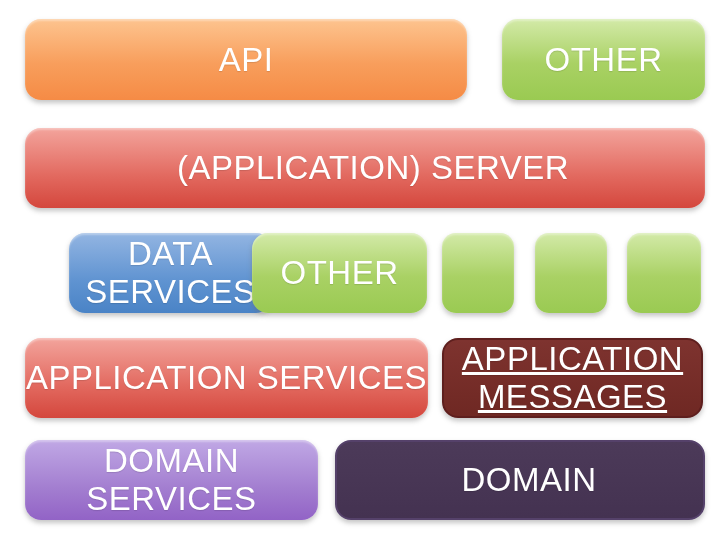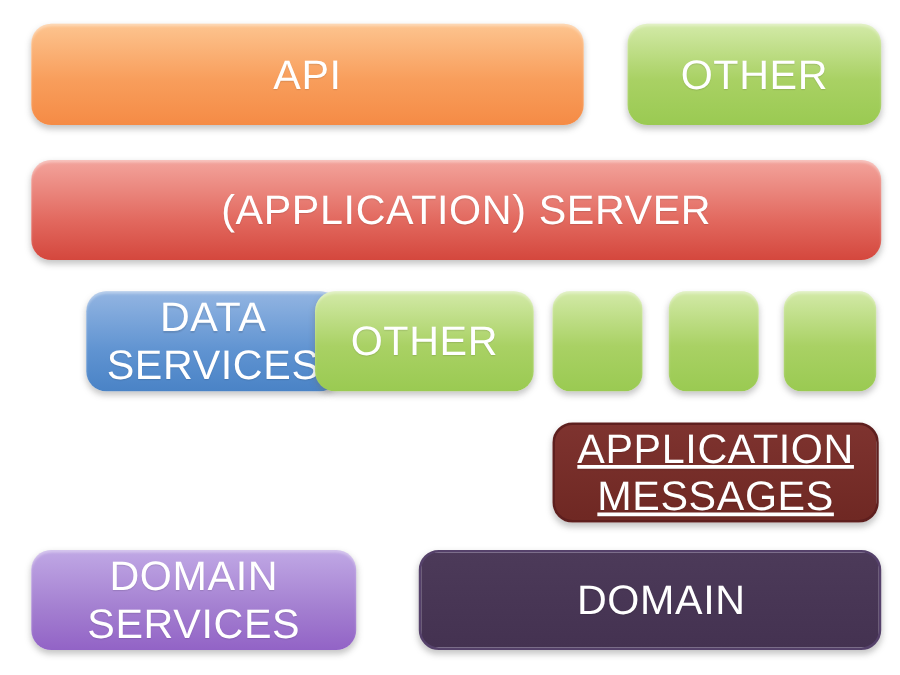--- a/index.html
+++ b/index.html
@@ -46,37 +46,38 @@
   #box-api                  { left: 25px;  top: 19px;  width: 442px; height: 81px; }
   #box-other-top            { left: 502px; top: 19px;  width: 203px; height: 81px; }
   #box-application-server   { left: 25px;  top: 128px; width: 680px; height: 80px; padding-left: 16px; }
   #box-data-services        { left: 25px;  top: 233px; width: 203px; height: 80px; margin-left: 44px; }
   #box-other-middle         { left: 252px; top: 233px; width: 175px; height: 80px; }
   #box-placeholder-1        { left: 442px; top: 233px; width: 72px;  height: 80px; border-radius: 14px; }
   #box-placeholder-2        { left: 535px; top: 233px; width: 72px;  height: 80px; border-radius: 14px; }
   #box-placeholder-3        { left: 627px; top: 233px; width: 74px;  height: 80px; border-radius: 14px; }
   #box-application-services { left: 25px;  top: 338px; width: 403px; height: 80px; }
   #box-application-messages { left: 442px; top: 338px; width: 261px; height: 80px; padding: 0 18px; }
-  #box-domain-services      { left: 25px;  top: 440px; width: 260px; height: 80px; }
+  #box-domain-services      { left: 25px;  top: 440px; width: 293px; height: 80px; }
   #box-domain               { left: 335px; top: 440px; width: 370px; height: 80px; }
 </style>
 </head>
 <body>
 
 <div class="canvas">
 
   <div id="box-api" class="box c-orange gloss">API</div>
   <div id="box-other-top" class="box c-green gloss">OTHER</div>
 
   <div id="box-application-server" class="box c-red gloss">(APPLICATION) SERVER</div>
 
   <div id="box-data-services" class="box c-blue gloss">DATA SERVICES</div>
   <div id="box-other-middle" class="box c-green gloss">OTHER</div>
   <div id="box-placeholder-1" class="box c-green gloss"></div>
   <div id="box-placeholder-2" class="box c-green gloss"></div>
   <div id="box-placeholder-3" class="box c-green gloss"></div>
 
+  <div id="box-application-services" class="box c-red gloss">APPLICATION SERVICES</div>
   <div id="box-application-messages" class="box c-maroon">APPLICATION MESSAGES</div>
 
   <div id="box-domain-services" class="box c-purple gloss">DOMAIN SERVICES</div>
   <div id="box-domain" class="box c-darkpurple">DOMAIN</div>
 
 </div>
 
 </body></html>

